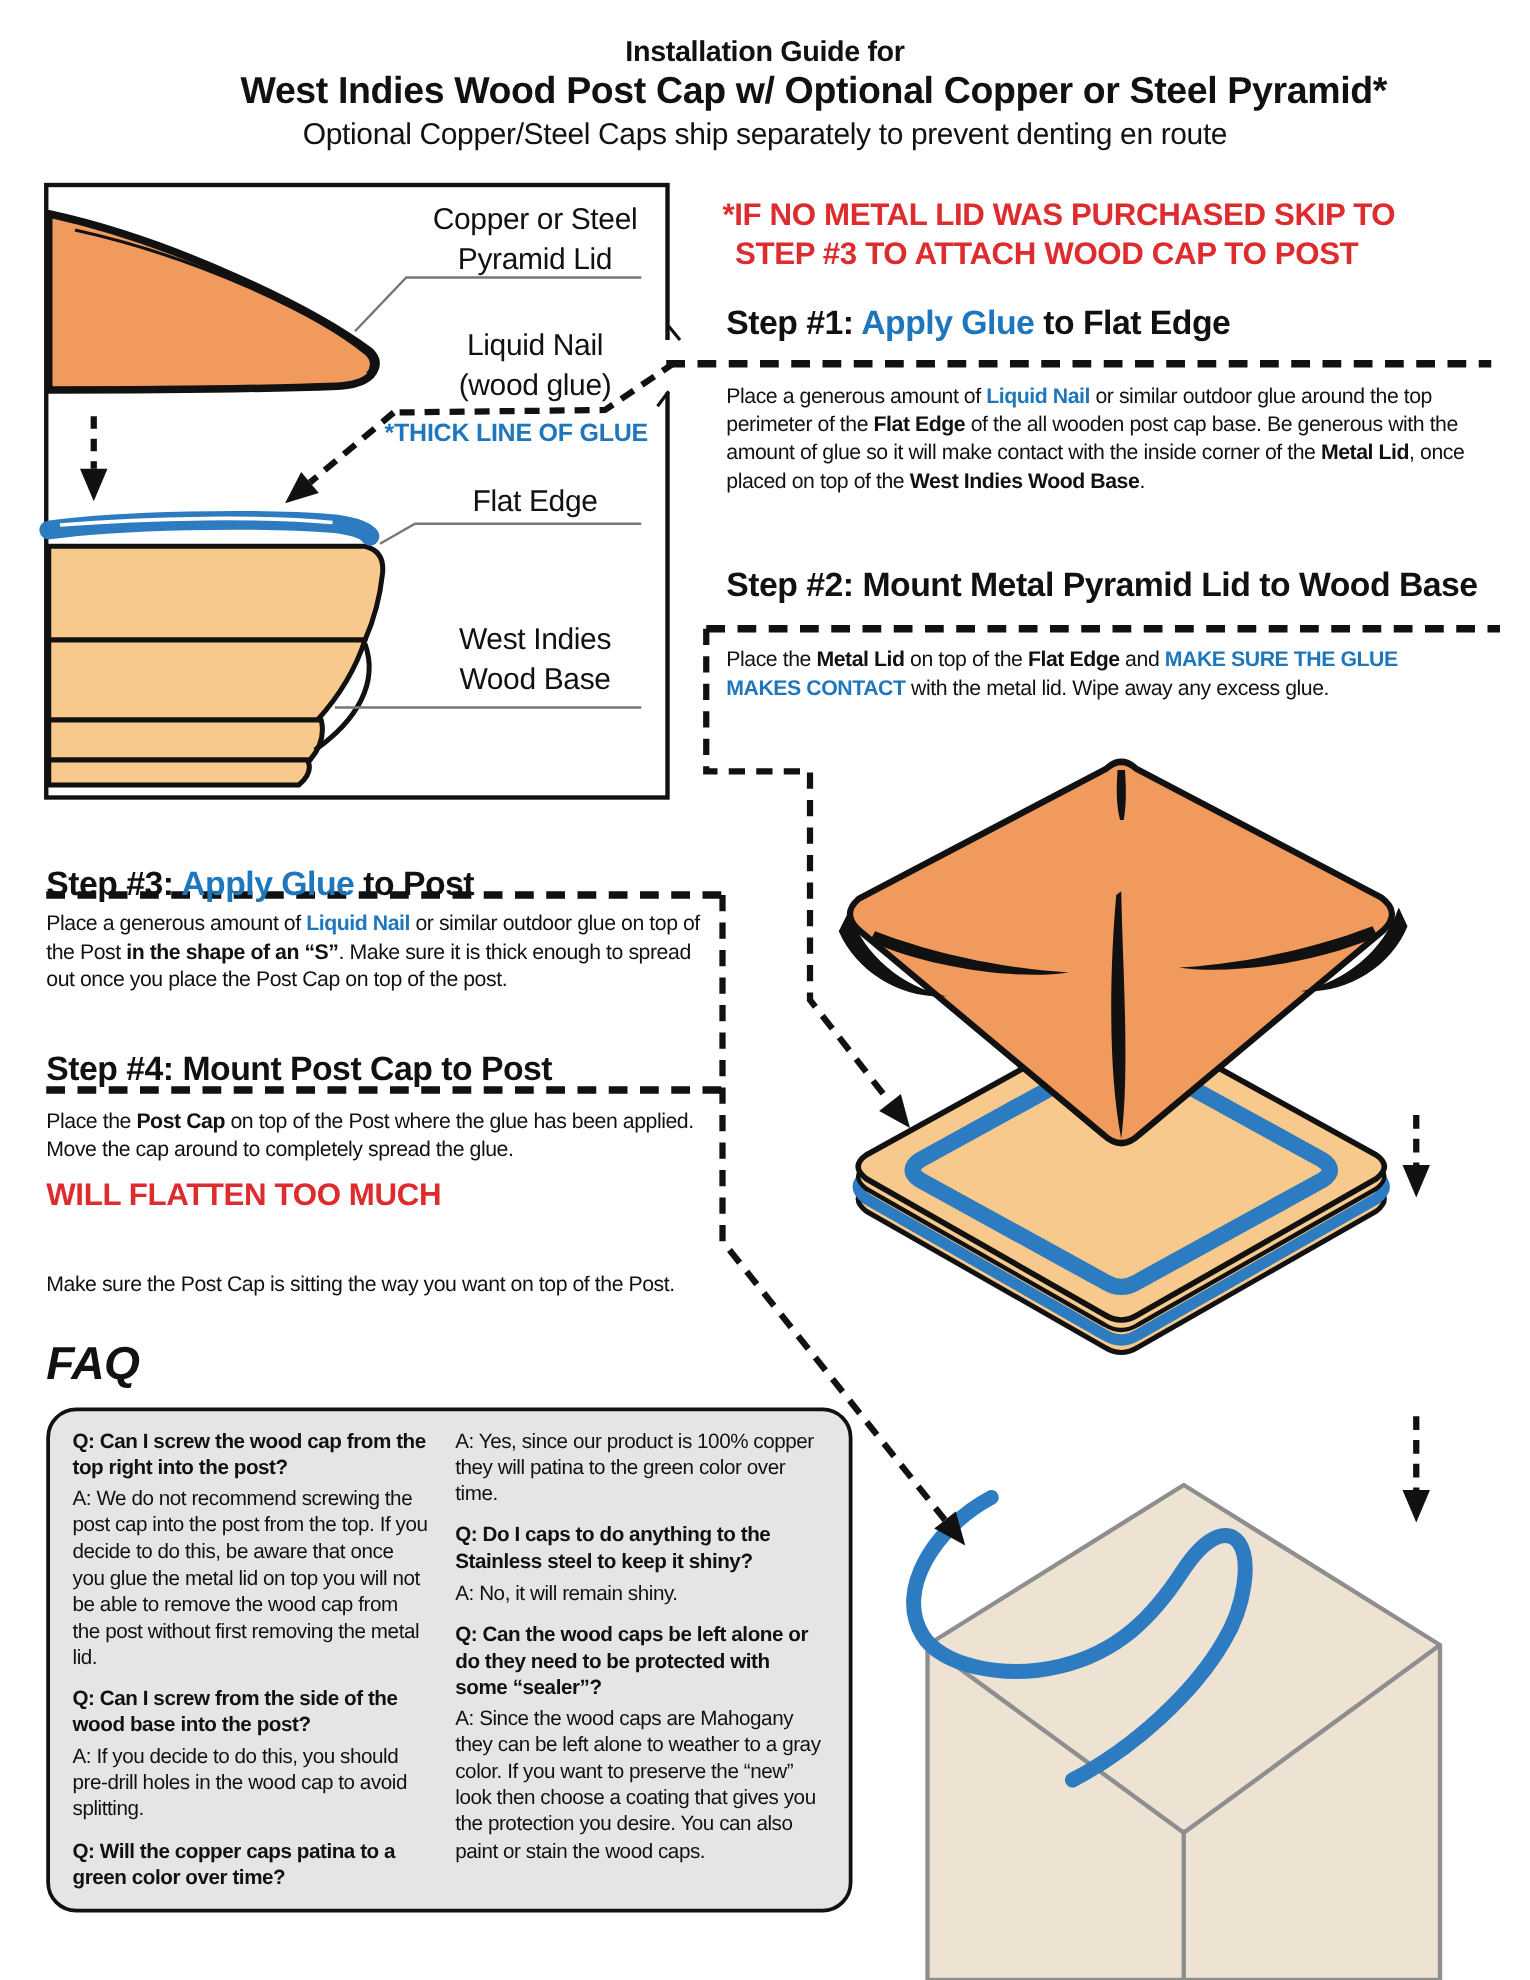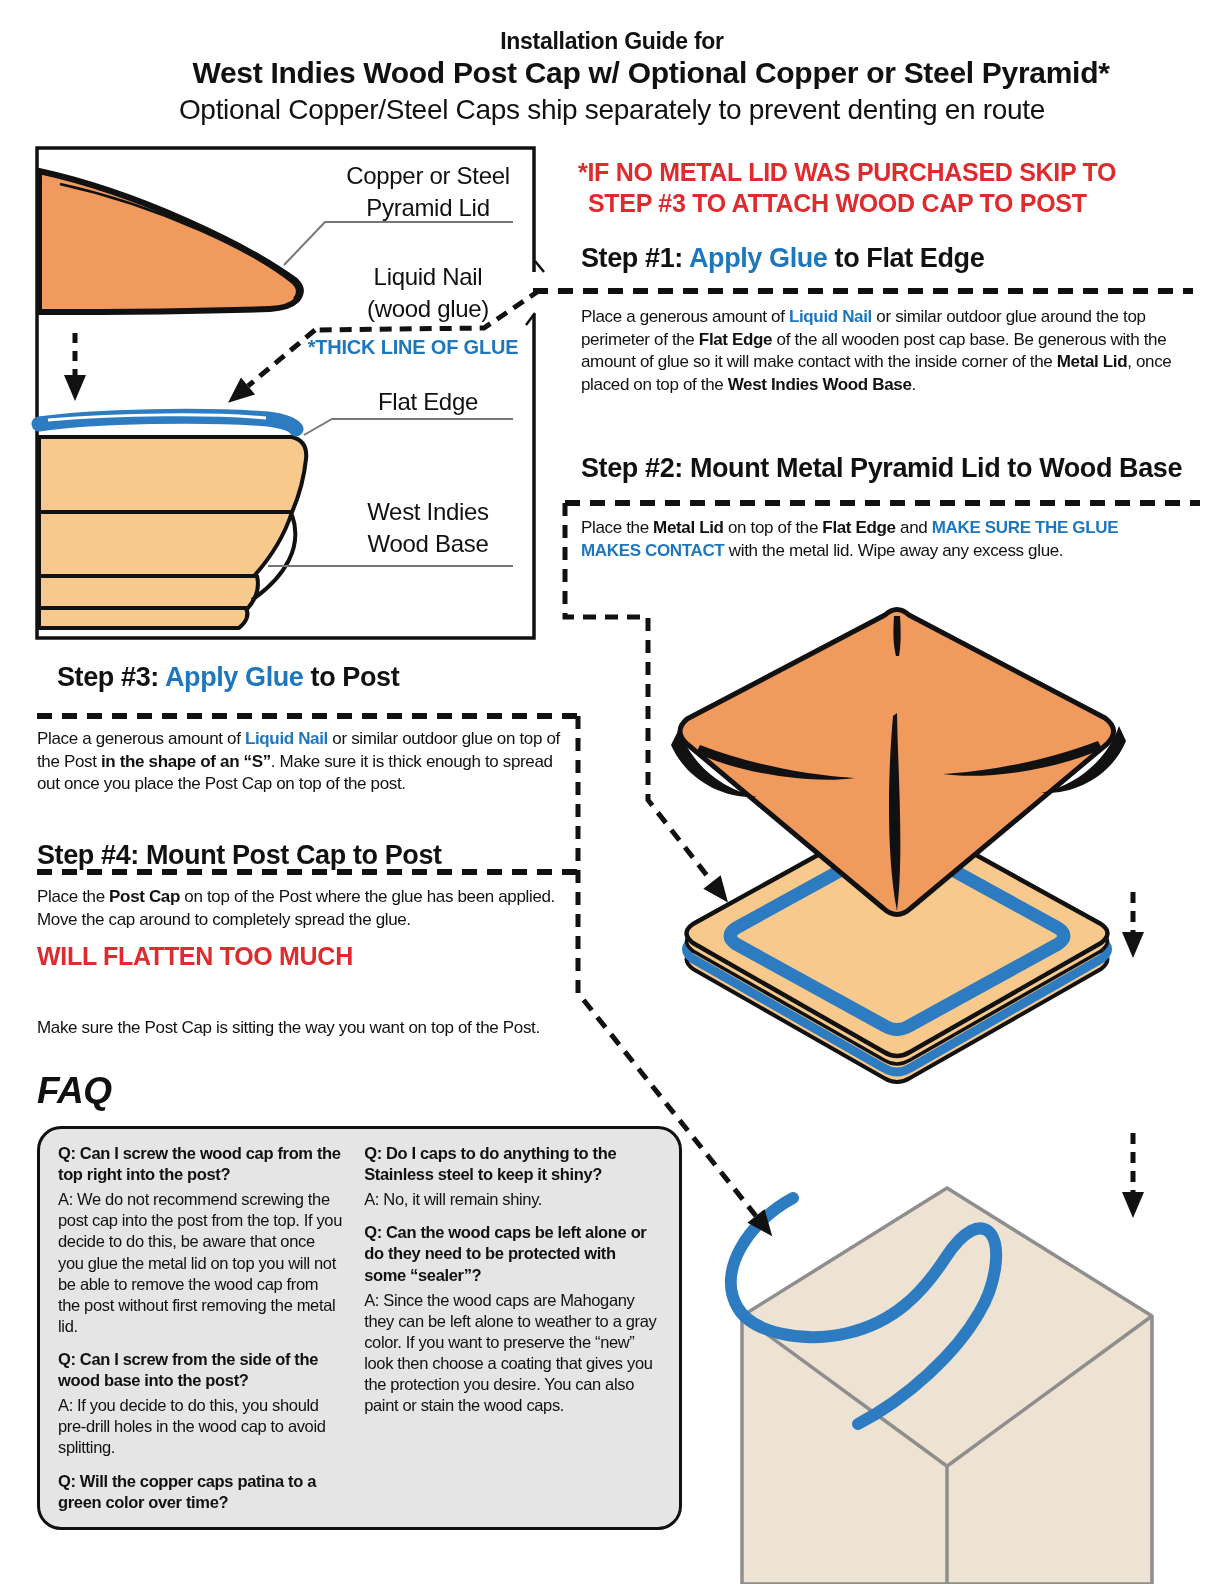--- a/index.html
+++ b/index.html
@@ -18,21 +18,21 @@
     width:1224px;height:1584px;position:relative;background:#ffffff;
     font-family:"Liberation Sans", sans-serif;color:var(--ink);overflow:hidden;
   }
   .abs{position:absolute;}
   #art{position:absolute;left:0;top:0;z-index:0;}
   .txt{position:absolute;z-index:2;}
   
   .hdr{left:0;width:1224px;text-align:center;letter-spacing:-0.3px;}
   .hdr1{top:28px;font-size:23px;font-weight:bold;}
   .hdr2{top:56px;font-size:30px;font-weight:bold;margin-left:39px;}
-  .hdr3{top:94px;font-size:28px;}
+  .hdr3{top:94px;font-size:24px;}
   
   .warn{color:var(--red);font-weight:bold;font-size:25px;line-height:1.24;letter-spacing:-0.3px;}
   .warn .l2{padding-left:10px;}
   
   .steph{font-size:27px;font-weight:bold;letter-spacing:-0.4px;white-space:nowrap;}
   
   .para{font-size:17px;line-height:1.33;letter-spacing:-0.35px;}
   .run-n{}
   .run-b{font-weight:bold;}
   .run-ub{font-weight:bold;color:var(--blue);}
@@ -167,21 +167,21 @@
   <div class="l1">*IF NO METAL LID WAS PURCHASED SKIP TO</div>
   <div class="l2">STEP #3 TO ATTACH WOOD CAP TO POST</div>
 </div>
 
 <div class="txt steph" style="left:581px;top:243px;"><span class="run-k">Step #1: </span><span class="run-u">Apply Glue</span><span class="run-k"> to Flat Edge</span></div>
 <div class="txt para" style="left:581px;top:306px;width:598px;"><span class="run-n">Place a generous amount of </span><span class="run-ub">Liquid Nail</span><span class="run-n"> or similar outdoor glue around the top perimeter of the </span><span class="run-b">Flat Edge</span><span class="run-n"> of the all wooden post cap base. Be generous with the amount of glue so it will make contact with the inside corner of the </span><span class="run-b">Metal Lid</span><span class="run-n">, once placed on top of the </span><span class="run-b">West Indies Wood Base</span><span class="run-n">.</span></div>
 
 <div class="txt steph" style="left:581px;top:453px;"><span class="run-k">Step #2: Mount Metal Pyramid Lid to Wood Base</span></div>
 <div class="txt para" style="left:581px;top:517px;width:598px;"><span class="run-n">Place the </span><span class="run-b">Metal Lid</span><span class="run-n"> on top of the </span><span class="run-b">Flat Edge</span><span class="run-n"> and </span><span class="run-ub">MAKE SURE THE GLUE MAKES CONTACT</span><span class="run-n"> with the metal lid. Wipe away any excess glue.</span></div>
 
-<div class="txt steph" style="left:37px;top:662px;margin-left:20px;"><span class="run-k">Step #3: </span><span class="run-u">Apply Glue</span><span class="run-k"> to Post</span></div>
+<div class="txt steph" style="left:37px;top:692px;"><span class="run-k">Step #3: </span><span class="run-u">Apply Glue</span><span class="run-k"> to Post</span></div>
 <div class="txt para" style="left:37px;top:728px;width:528px;"><span class="run-n">Place a generous amount of </span><span class="run-ub">Liquid Nail</span><span class="run-n"> or similar outdoor glue on top of the Post </span><span class="run-b">in the shape of an “S”</span><span class="run-n">. Make sure it is thick enough to spread out once you place the Post Cap on top of the post.</span></div>
 
 <div class="txt steph" style="left:37px;top:840px;"><span class="run-k">Step #4: Mount Post Cap to Post</span></div>
 <div class="txt para" style="left:37px;top:886px;width:528px;"><span class="run-n">Place the </span><span class="run-b">Post Cap</span><span class="run-n"> on top of the Post where the glue has been applied. Move the cap around to completely spread the glue.</span></div>
 
 <div class="txt warn" style="left:37px;top:941px;width:560px;">
   <div>WILL FLATTEN TOO MUCH</div>
 </div>
 
 <div class="txt para" style="left:37px;top:1017px;width:512px;">Make sure the Post Cap is sitting the way you want on top of the Post.</div>
@@ -189,18 +189,19 @@
 <div class="txt faq-title" style="left:37px;top:1070px;font-style:italic;">FAQ</div>
 <div class="abs faq-box" style="left:37px;top:1126px;width:645px;height:404px;">
   <div class="faq-col" style="width:296px;">
       <p class="fq-b">Q: Can I screw the wood cap from the top right into the post?</p>
       <p class="fq-a">A: We do not recommend screwing the post cap into the post from the top. If you decide to do this, be aware that once you glue the metal lid on top you will not be able to remove the wood cap from the post without first removing the metal lid.</p>
       <p class="fq-b">Q: Can I screw from the side of the wood base into the post?</p>
       <p class="fq-a">A: If you decide to do this, you should pre-drill holes in the wood cap to avoid splitting.</p>
       <p class="fq-b">Q: Will the copper caps patina to a green color over time?</p>
     </div>
   <div class="faq-col" style="width:307px;">
+      <p class="fq-a">A: Yes, since our product is 100% copper they will patina to the green color over time.</p>
       <p class="fq-b">Q: Do I caps to do anything to the Stainless steel to keep it shiny?</p>
       <p class="fq-a">A: No, it will remain shiny.</p>
       <p class="fq-b">Q: Can the wood caps be left alone or do they need to be protected with some “sealer”?</p>
       <p class="fq-a">A: Since the wood caps are Mahogany they can be left alone to weather to a gray color. If you want to preserve the “new” look then choose a coating that gives you the protection you desire. You can also paint or stain the wood caps.</p>
     </div>
 </div>
 
 </body></html>

